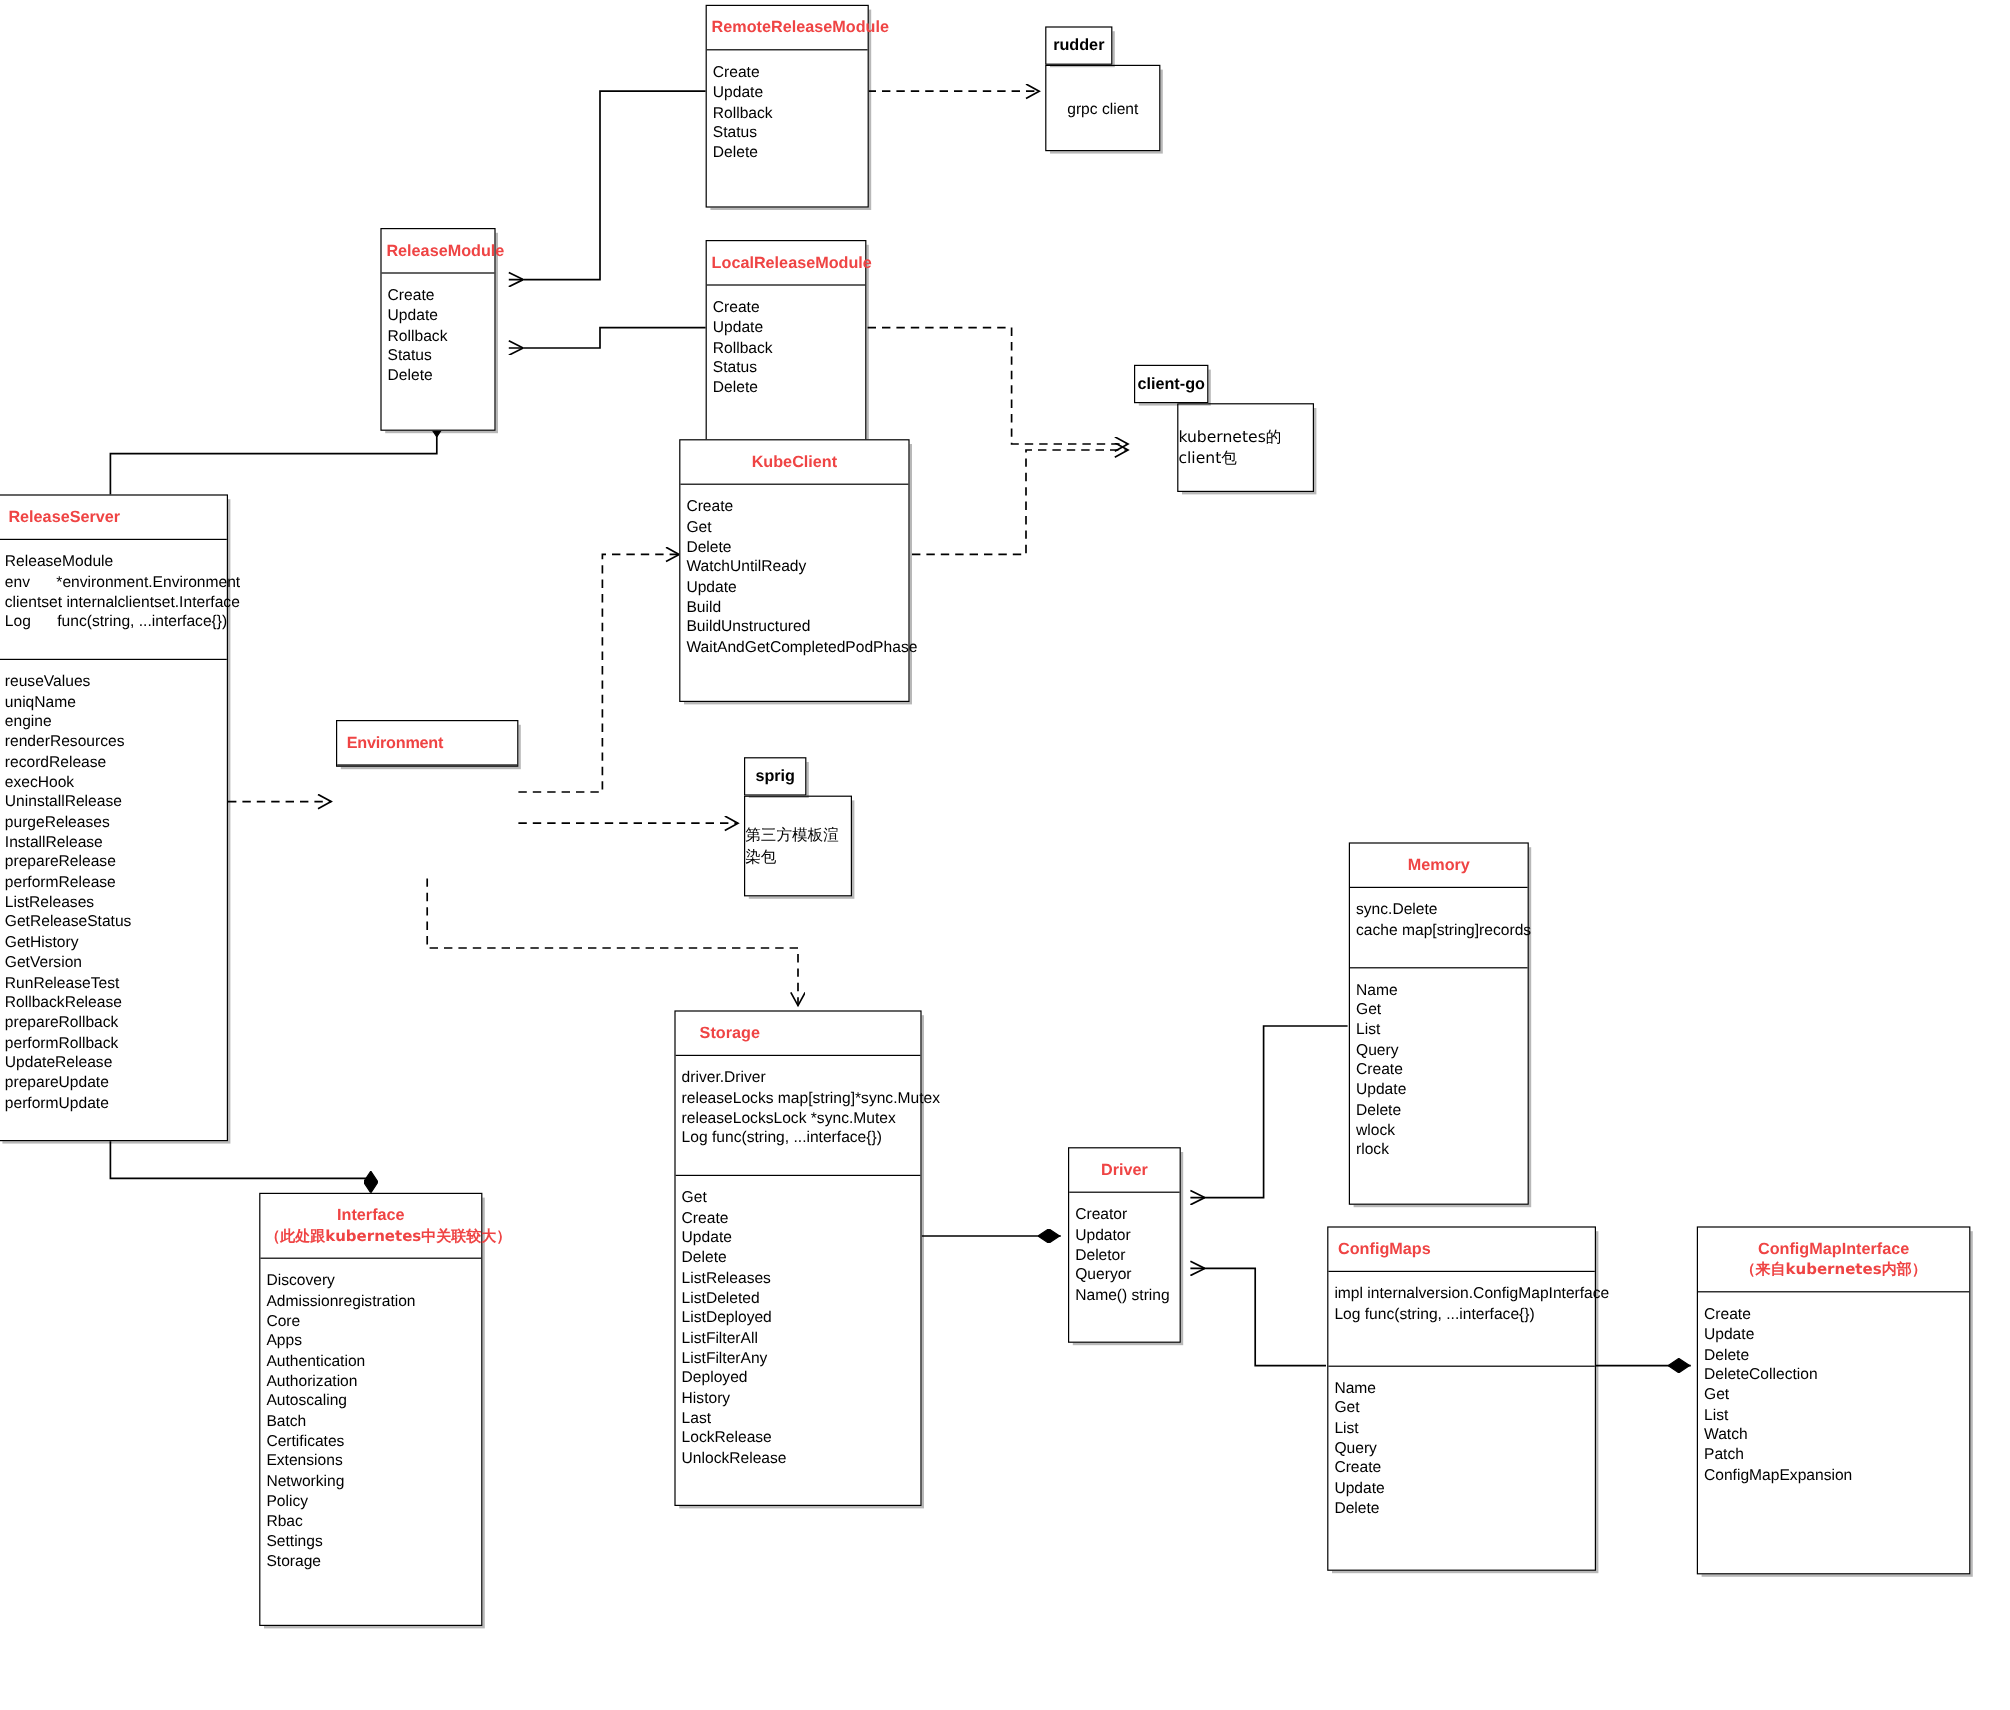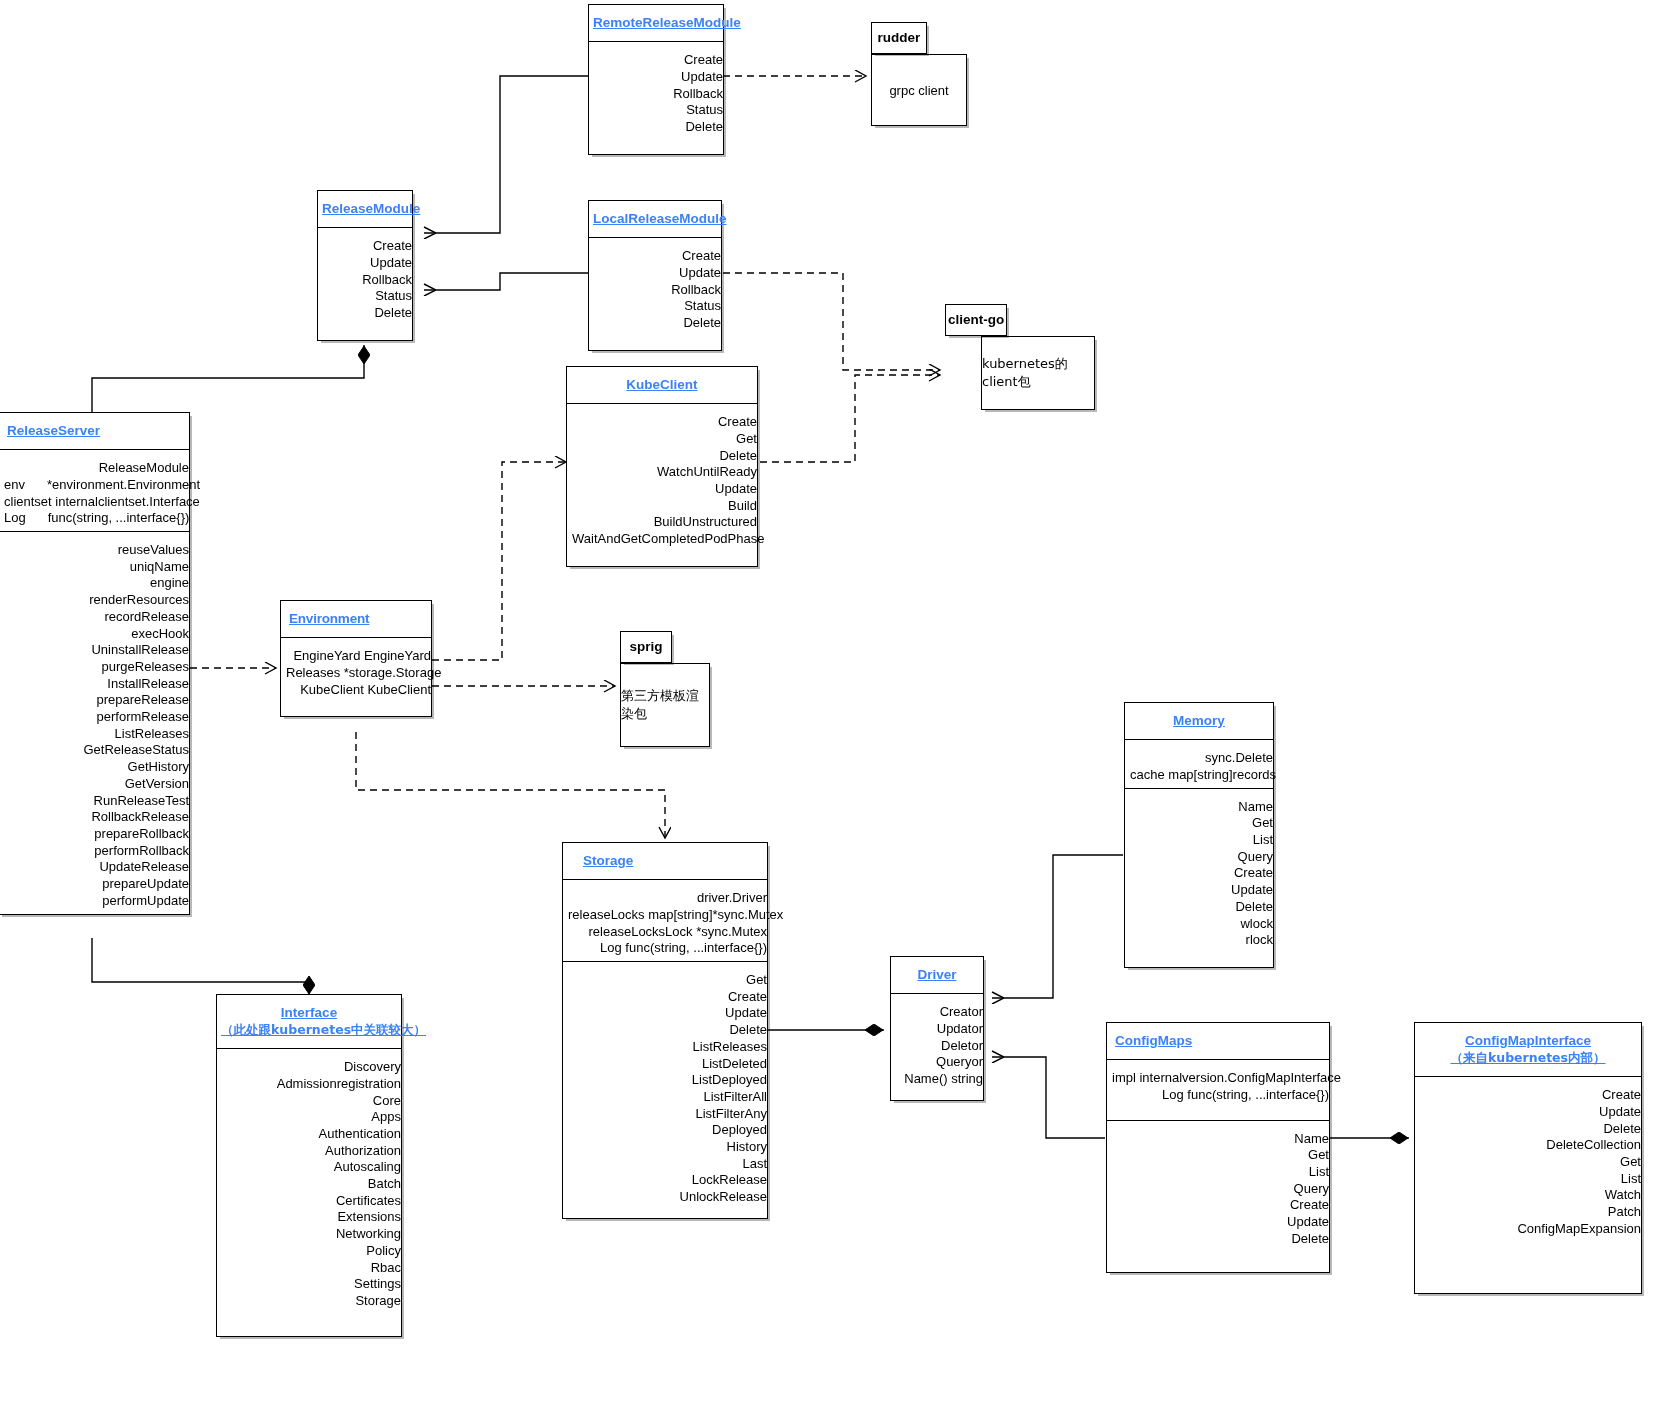--- a/index.html
+++ b/index.html
@@ -27,41 +27,39 @@
     position: absolute;
     box-sizing: border-box;
     background: #ffffff;
     border: 1.4px solid #000;
     box-shadow: 3px 3px 0 -1px rgba(0,0,0,0.28);
   }
   .uml-title {
     text-align: center;
     font-weight: bold;
     font-size: 13.5px;
-    color: #3b82f6;
+    color: #ef4444;
     padding: 9px 4px 9px 4px;
     line-height: 1.35;
     white-space: nowrap;
-    text-decoration: underline;
   }
   .uml-title.narrow { font-stretch: condensed; letter-spacing: -0.2px; }
   .uml-title .sub {
     display: block;
     font-size: 12.5px;
     font-weight: bold;
   }
   .divider {
     border-top: 1.4px solid #000;
     height: 0;
     font-size: 0;
     line-height: 0;
   }
   .uml-section {
-    padding: 10px 0 4px 5px;
-    text-align: right;
+    padding: 10px 0 22px 5px;
   }
   .row {
     font-size: 13px;
     color: #000;
     line-height: 16.7px;
     white-space: nowrap;
   }
   .row .gap { display: inline-block; width: 22px; }
 
   
@@ -231,26 +229,20 @@
       <div class="row">performRollback</div>
       <div class="row">UpdateRelease</div>
       <div class="row">prepareUpdate</div>
       <div class="row">performUpdate</div>
     </div>
   </div>
 
   <div class="uml" style="left:280px; top:600px; width:152px;">
     <div class="uml-title narrow" style="text-align:left; padding-left:8px;">Environment</div>
     <div class="divider"></div>
-    <div class="uml-section">
-      <div class="row">EngineYard EngineYard</div>
-      <div class="row">Releases *storage.Storage</div>
-      <div class="row">KubeClient KubeClient</div>
-      <div style="height:14px"></div>
-    </div>
   </div>
 
   <div class="uml" style="left:562px; top:842px; width:206px;">
     <div class="uml-title" style="text-align:left; padding-left:20px;">Storage</div>
     <div class="divider"></div>
     <div class="uml-section">
       <div class="row">driver.Driver</div>
       <div class="row">releaseLocks map[string]*sync.Mutex</div>
       <div class="row">releaseLocksLock *sync.Mutex</div>
       <div class="row">Log func(string, ...interface{})</div>

